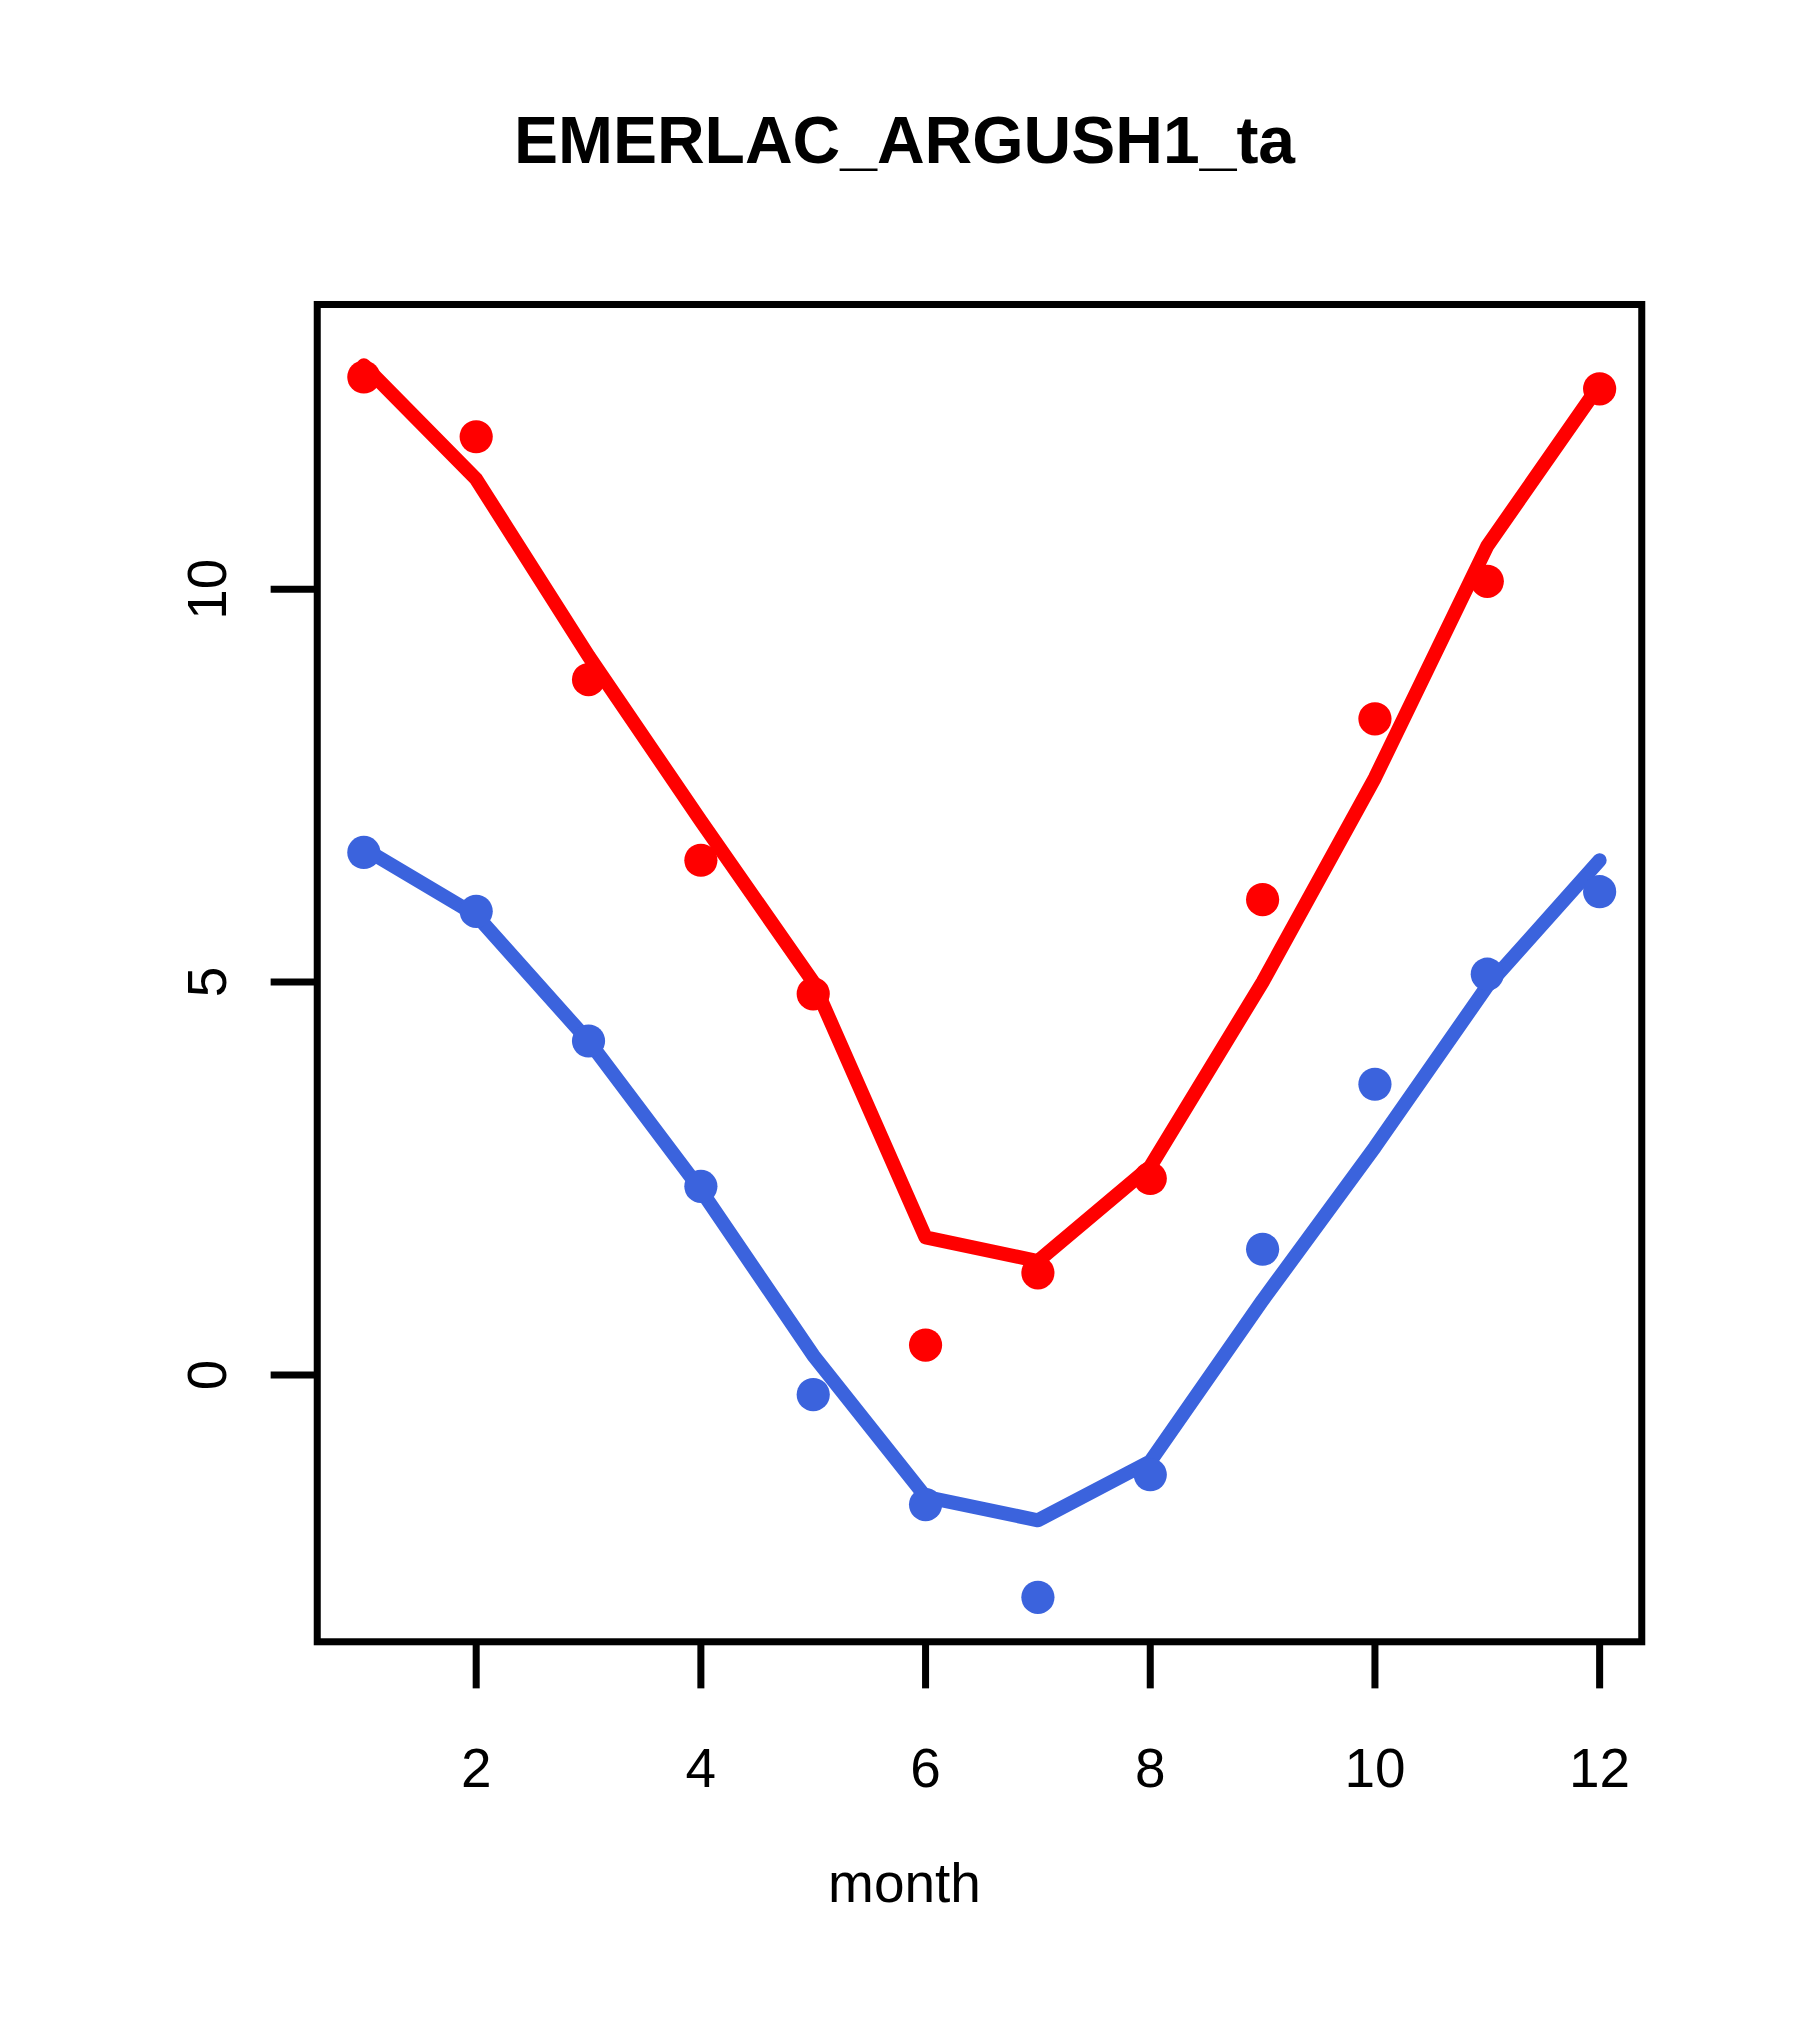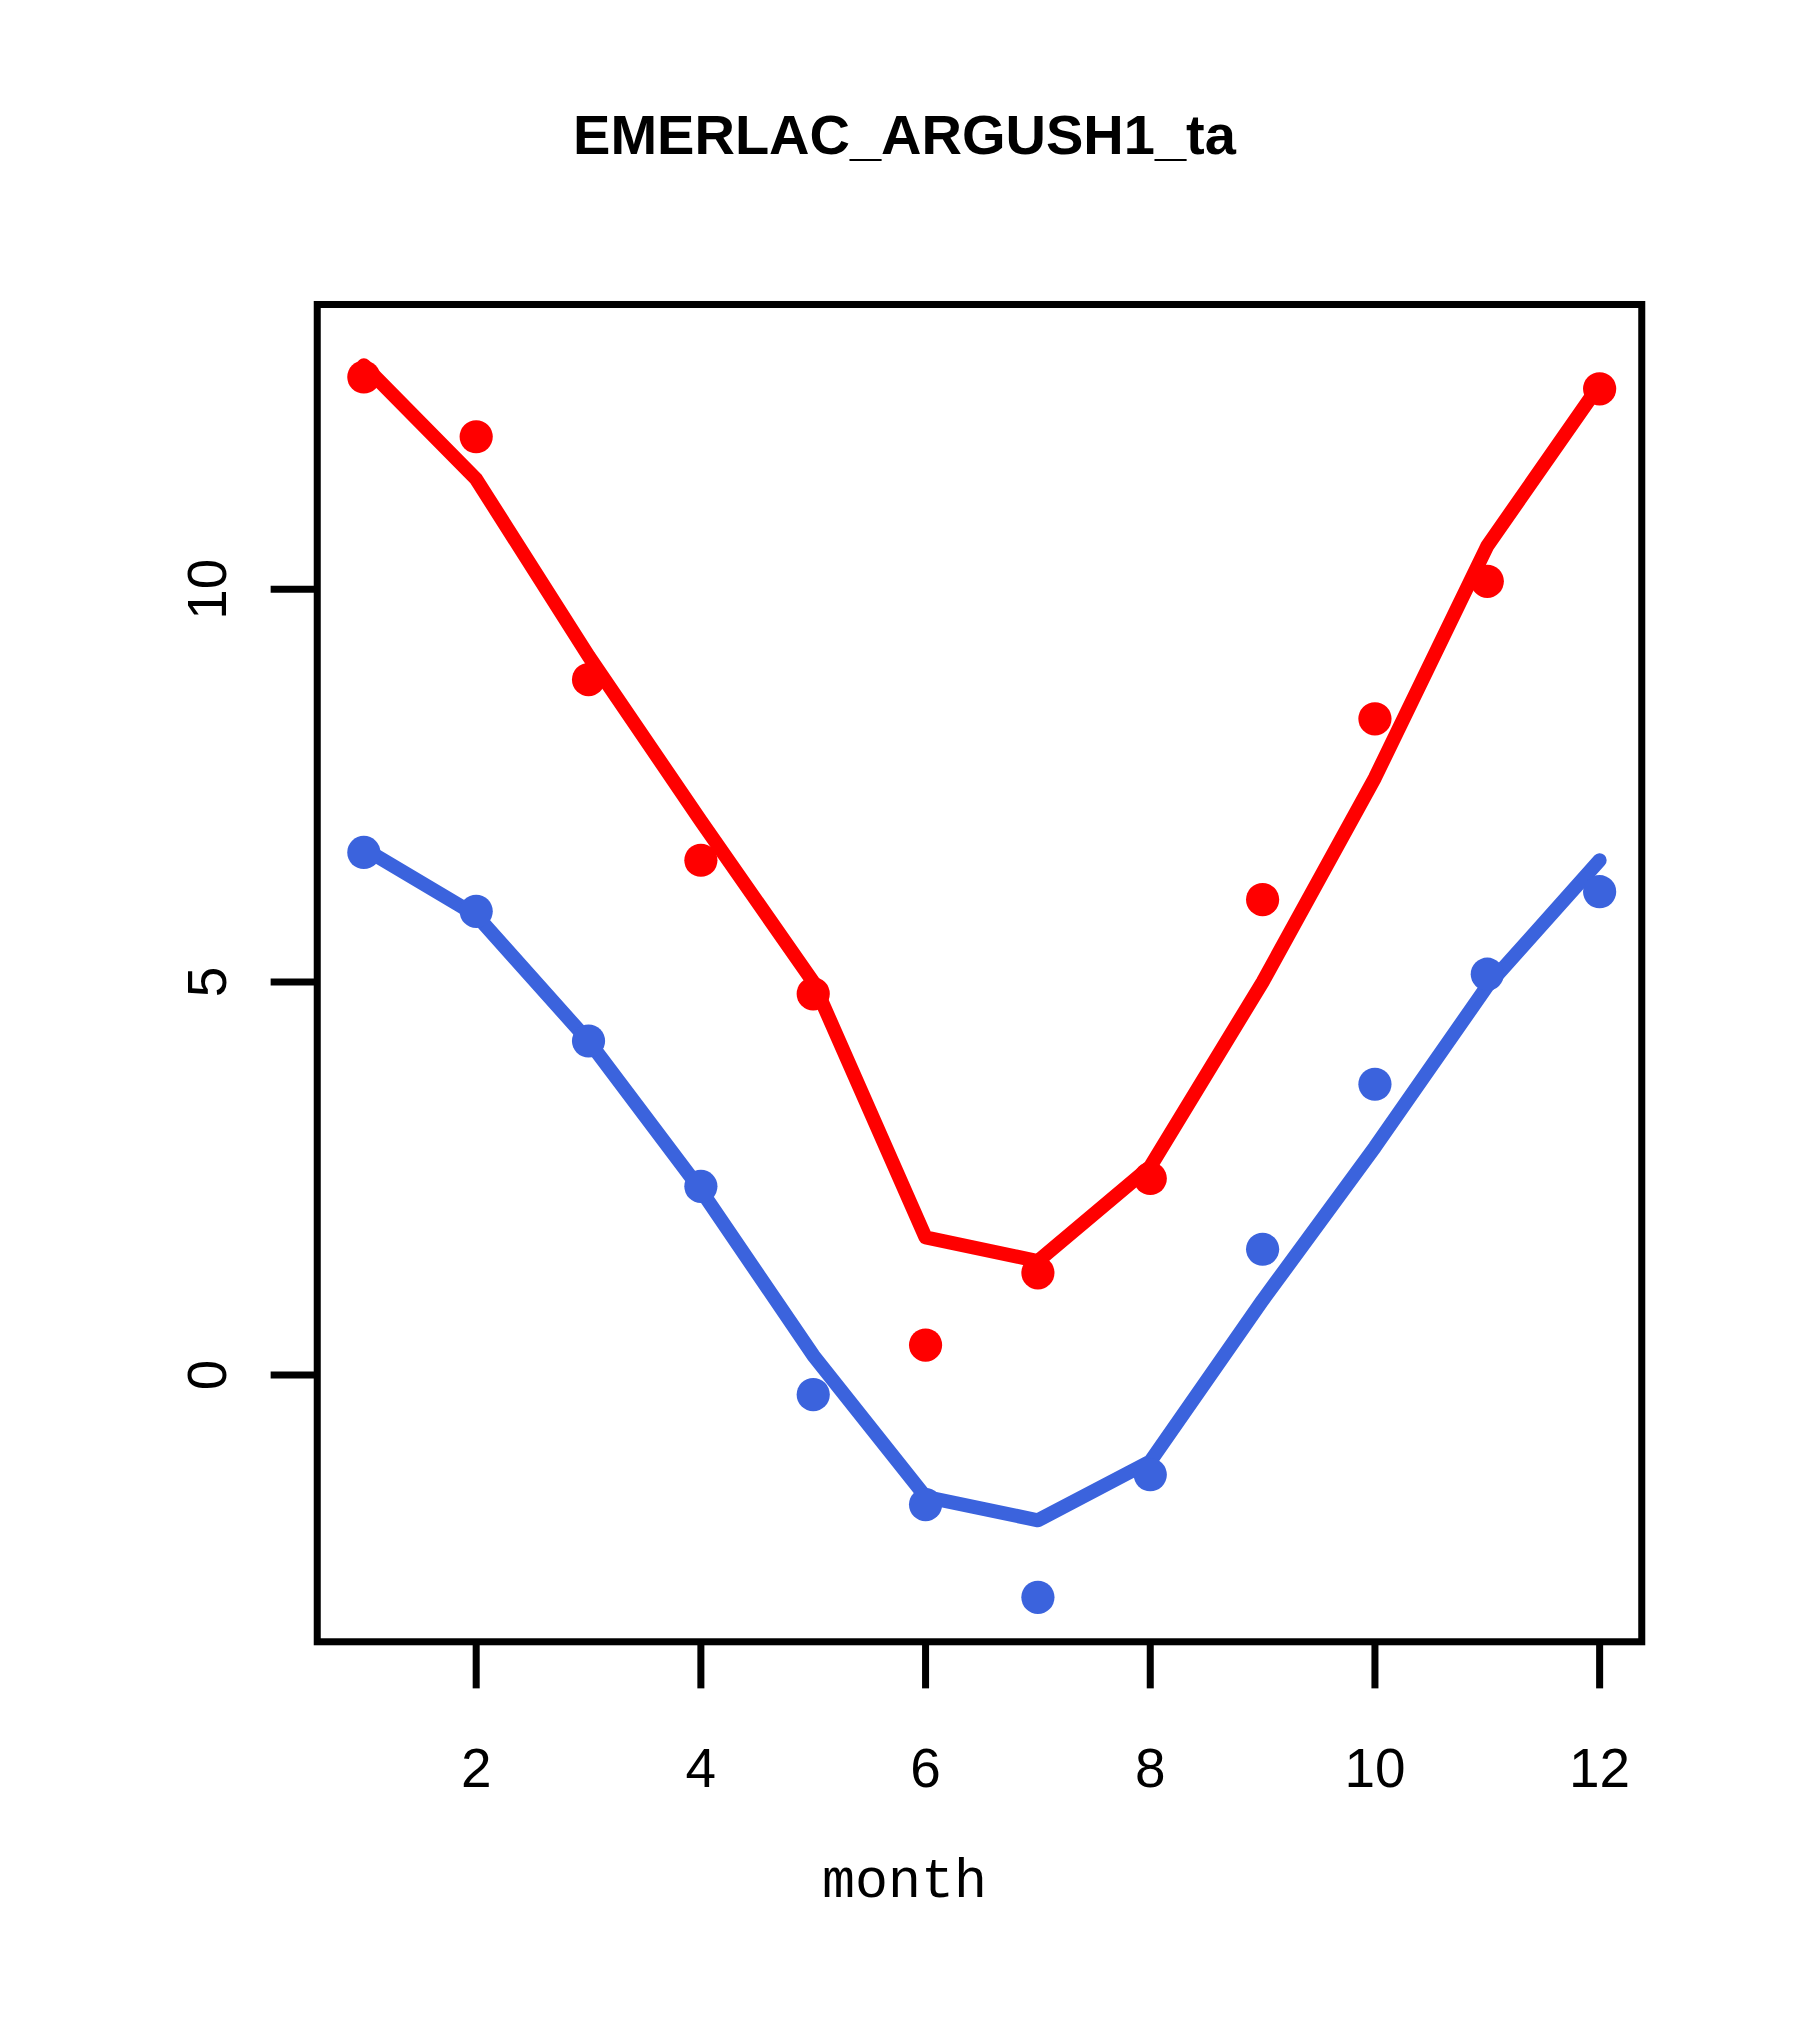--- a/index.html
+++ b/index.html
@@ -20,35 +20,35 @@
     left: 0; top: 0;
     width: 1809px;
     height: 2035px;
   }
   .plot-title {
     position: absolute;
     left: 0;
     top: 102px;
     width: 1809px;
     text-align: center;
-    font-size: 56px;
+    font-size: 66px;
     font-weight: bold;
     color: #000000;
     letter-spacing: 0px;
     font-family: "Liberation Sans", sans-serif;
   }
   .axis-label-x {
     position: absolute;
     left: 0;
     top: 1851px;
     width: 1809px;
     text-align: center;
     font-size: 55px;
     color: #000000;
-    font-family: Liberation Mono, monospace;
+    font-family: Liberation Sans, sans-serif;
   }
   svg.canvas {
     position: absolute;
     left: 0; top: 0;
     width: 1809px;
     height: 2035px;
   }
   .tick-text-x {
     font-family: "Liberation Sans", sans-serif;
     font-size: 86px;

